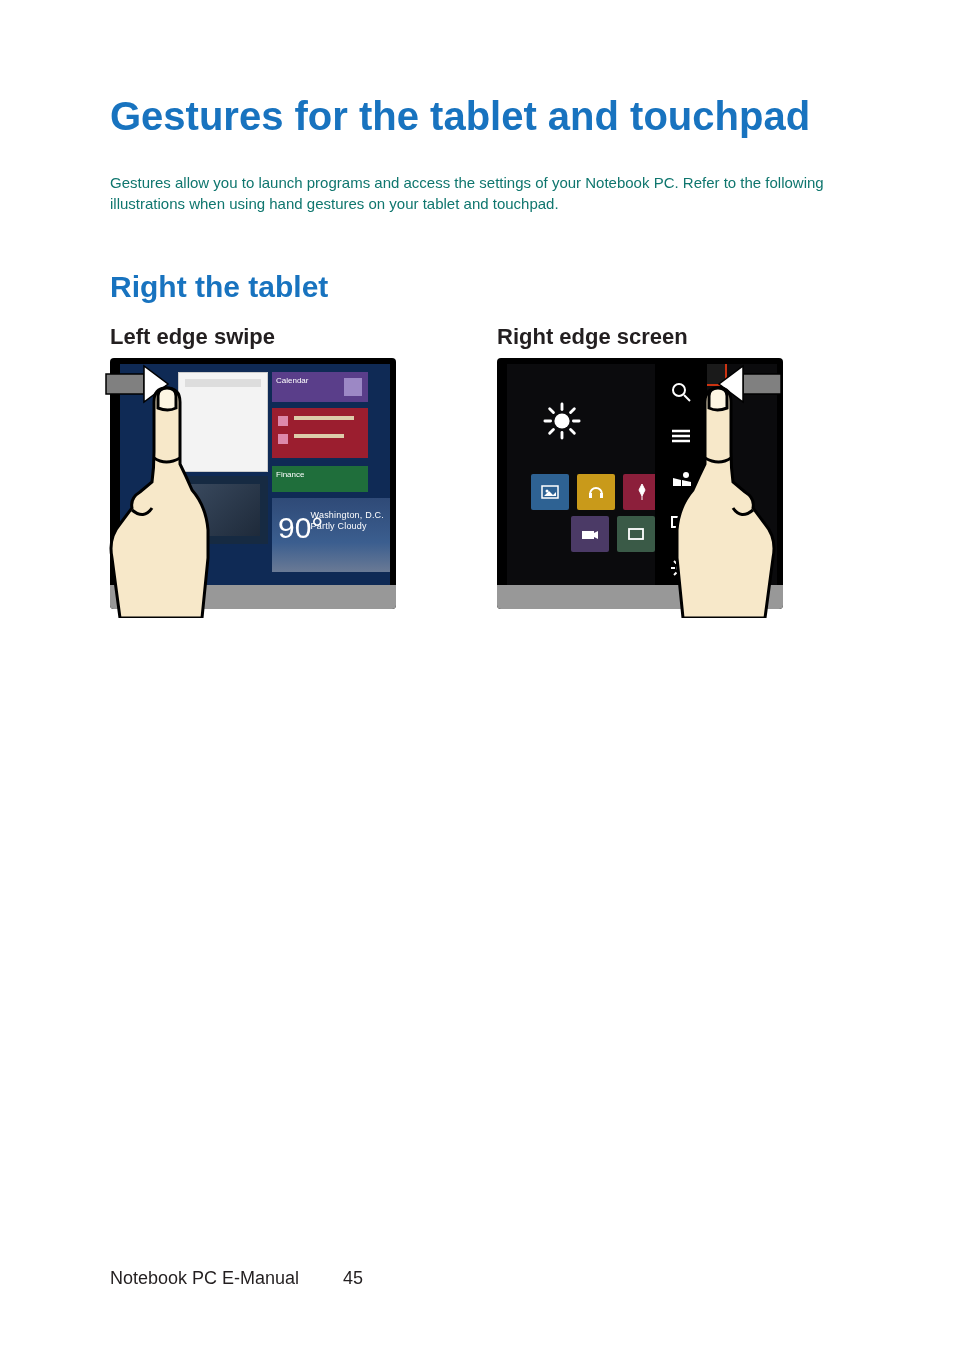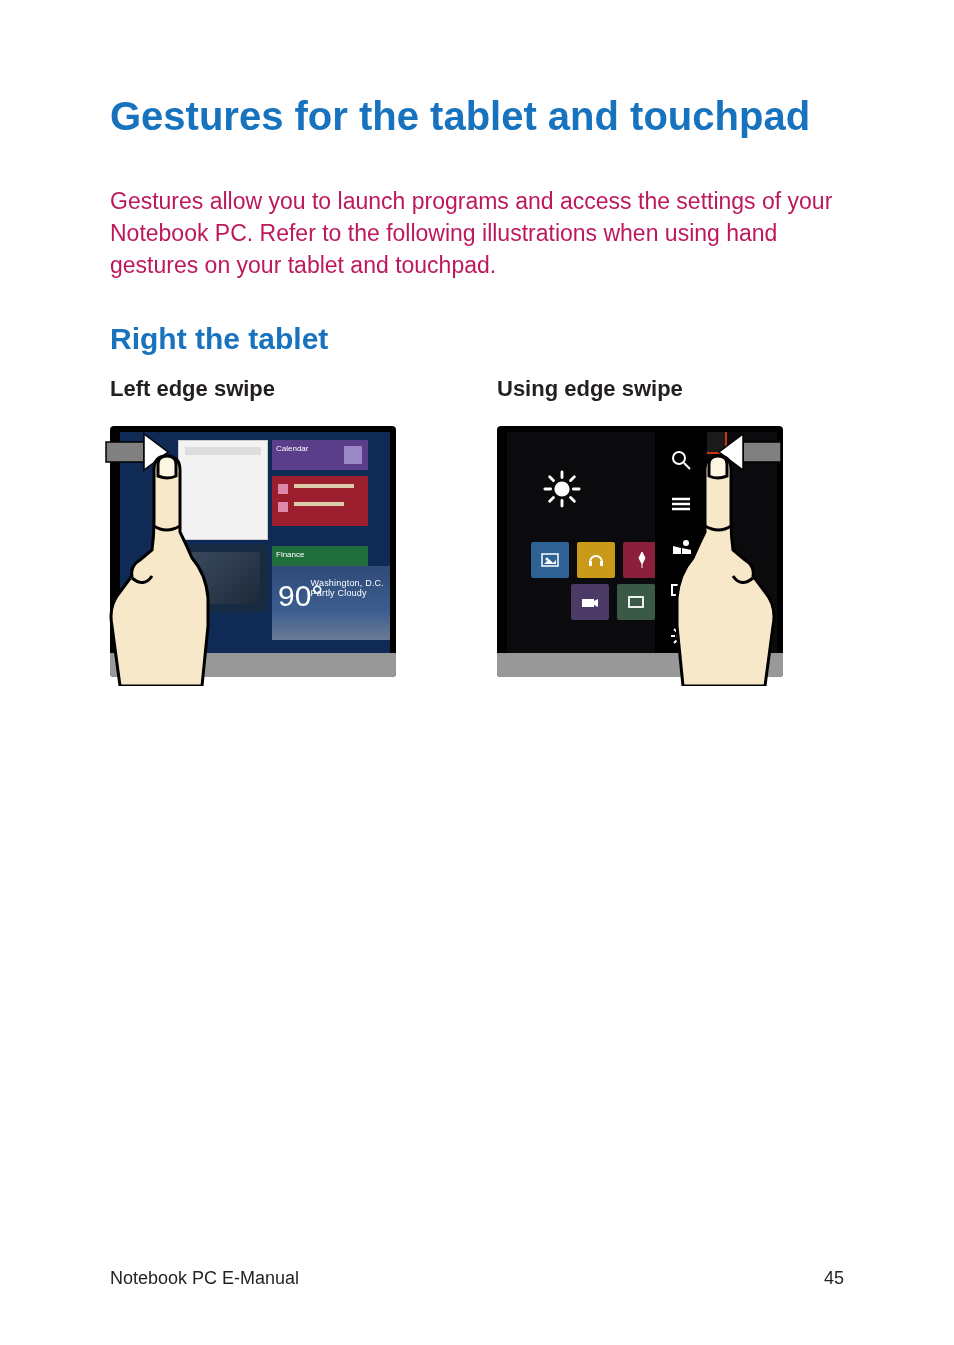--- a/index.html
+++ b/index.html
@@ -13,46 +13,46 @@
       font-family: "Segoe UI", "Myriad Pro", Arial, sans-serif;
       background: #fff;
       position: relative;
       padding: 90px 110px 60px 110px;
     }
     .page-title {
       color: #1873bf;
       font-size: 40px;
       font-weight: 700;
       line-height: 1.3;
-      margin-bottom: 43px;
+      margin-bottom: 30px;
     }
     .intro-text {
-      font-size: 23px;
-      color: #be185d;
+      font-size: 15px;
+      color: #0f766e;
       line-height: 1.4;
-      margin-bottom: 40px;
+      margin-bottom: 56px;
     }
     .section-title {
       color: #1873bf;
       font-size: 30px;
       font-weight: 700;
       margin-bottom: 20px;
     }
     .columns {
       display: flex;
       gap: 40px;
     }
     .col {
       flex: 1;
     }
     .col-title {
       font-size: 22px;
       font-weight: 700;
       color: #231f20;
-      margin-bottom: 24px;
+      margin-bottom: 8px;
     }
     .illustration-wrap {
       width: 286px;
       height: 251px;
       position: relative;
       margin-bottom: 60px;
       border-radius: 15px;
     }
     .tablet-frame {
       position: absolute;
@@ -82,21 +82,21 @@
     .app-preview::before {
       content: "";
       position: absolute;
       top: 6px; left: 6px; right: 6px; height: 8px;
       background: #ddd;
     }
     .tile-cal { left: 152px; top: 8px; width: 96px; height: 30px; background: #5a3e8a; }
     .icon-small { position:absolute; top:6px; left:6px; width:18px; height:18px; background:#9c88c5; }
     .tile-news1 { left: 152px; top: 44px; width: 96px; height: 50px; background: #9b1e2f; }
     .news-line { position:absolute; height:4px; background:#dca; left:22px; }
-    .tile-fin { left: 152px; top: 102px; width: 96px; height: 26px; background: #1f6e3b; margin-top: 12px; }
+    .tile-fin { left: 152px; top: 102px; width: 96px; height: 26px; background: #1f6e3b; }
     .tile-photo { left: 58px; top: 112px; width: 90px; height: 68px; background: #162a42; }
     .weather-tile {
       left: 152px; top: 134px; width: 118px; height: 74px;
       background: linear-gradient(180deg, #2f4a77 0%, #3b5e8f 60%, #6a7a95 100%);
       color: #fff;
       font-size: 30px;
       padding: 13px 6px;
     }
     .weather-small {
       font-size: 9px;
@@ -178,23 +178,23 @@
     }
     .col-desc strong {
       font-weight: 700;
     }
     .footer {
       position: absolute;
       left: 110px;
       right: 110px;
       bottom: 56px;
       display: flex;
-      justify-content: space-between;
       font-size: 18px;
       color: #231f20;
+      gap: 44px;
     }
     .red-box {
       position: absolute;
       top: 0; right: 50px;
       width: 36px; height: 22px;
       border: 2px solid #c31; border-top: none;
       background: #1a1a1a;
     }
     .tile-label {
       position:absolute; top:4px; left:4px; color:#fff; font-size:8px;
@@ -264,21 +264,21 @@
 
             <path d="M 36 152 Q 48 162 56 150" fill="none"></path>
           </g>
         </svg>
       </div>
     </div>
 
   </div>
 
   <div class="col">
-    <div class="col-title">Using edge swipe</div>
+    <div class="col-title">Right edge screen</div>
 
     <div class="illustration-wrap">
       <div class="tablet-frame">
         <div class="tablet-screen dark-screen">
           <div class="red-box"></div>
 
           <div class="tile bright-icon">
             <svg viewBox="0 0 40 40" width="38" height="38">
               <circle cx="20" cy="20" r="8" fill="#fff"></circle>
               <g stroke="#fff" stroke-width="3" stroke-linecap="round">

